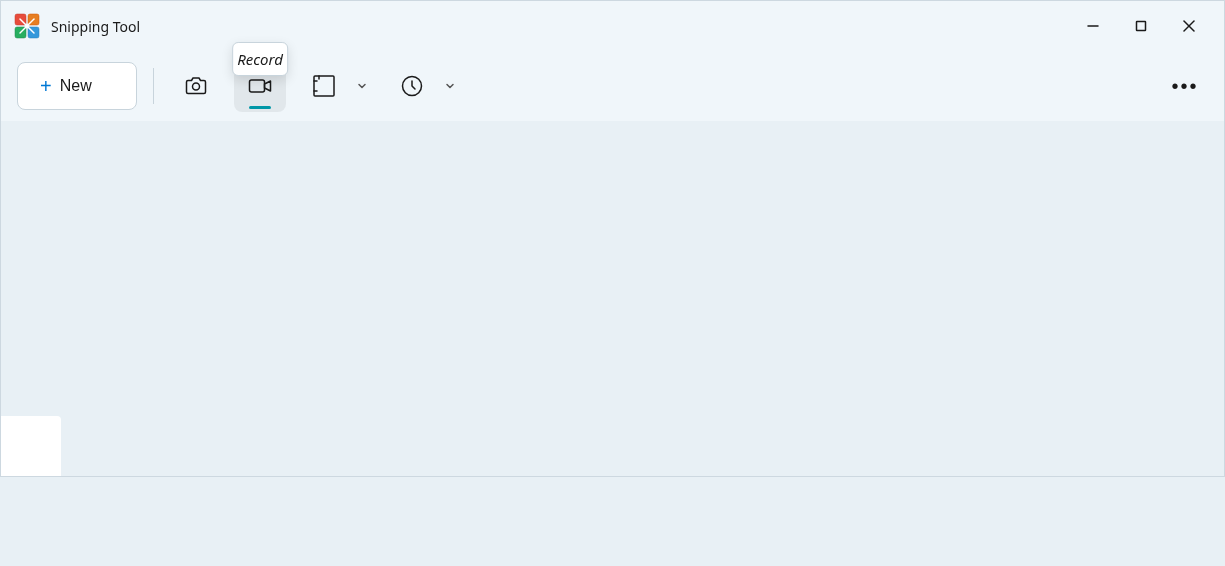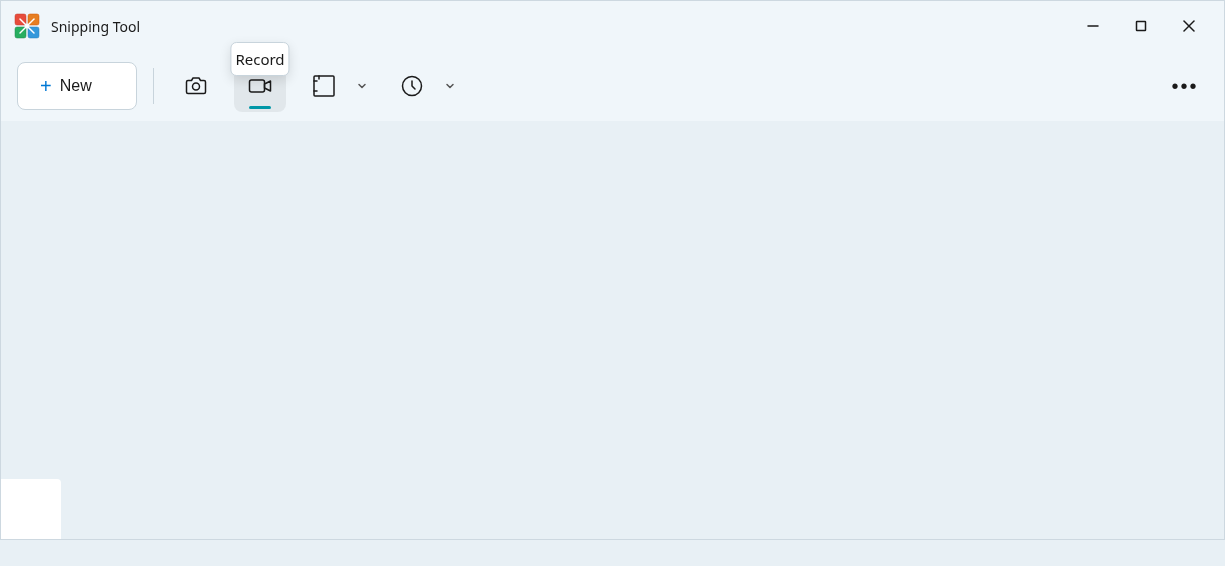--- a/index.html
+++ b/index.html
@@ -12,21 +12,21 @@
       width: 1225px;
       height: 566px;
       background: #e8f0f5;
       font-family: 'Segoe UI', system-ui, sans-serif;
       overflow: hidden;
       position: relative;
     }
 
     .window {
       width: 1225px;
-      height: 540px;
+      height: 477px;
       background: #b91c1c;
       display: flex;
       flex-direction: column;
       border: 1px solid #cdd8e0;
     }
 
     
     .title-bar {
       display: flex;
       align-items: center;
@@ -198,20 +198,21 @@
       border: 1px solid #c8d4dc;
       border-radius: 6px;
       padding: 6px 4px;
       font-size: 15px;
       font-weight: 400;
       color: #1a1a1a;
       white-space: nowrap;
       box-shadow: 0 4px 12px rgba(0,0,0,0.12);
       z-index: 100;
       pointer-events: none;
+      font-style: italic;
     }
 
     .tooltip-wrapper {
       position: relative;
     }
 
     
     .main-content {
       flex: 1;
       background: #e8f0f5;

